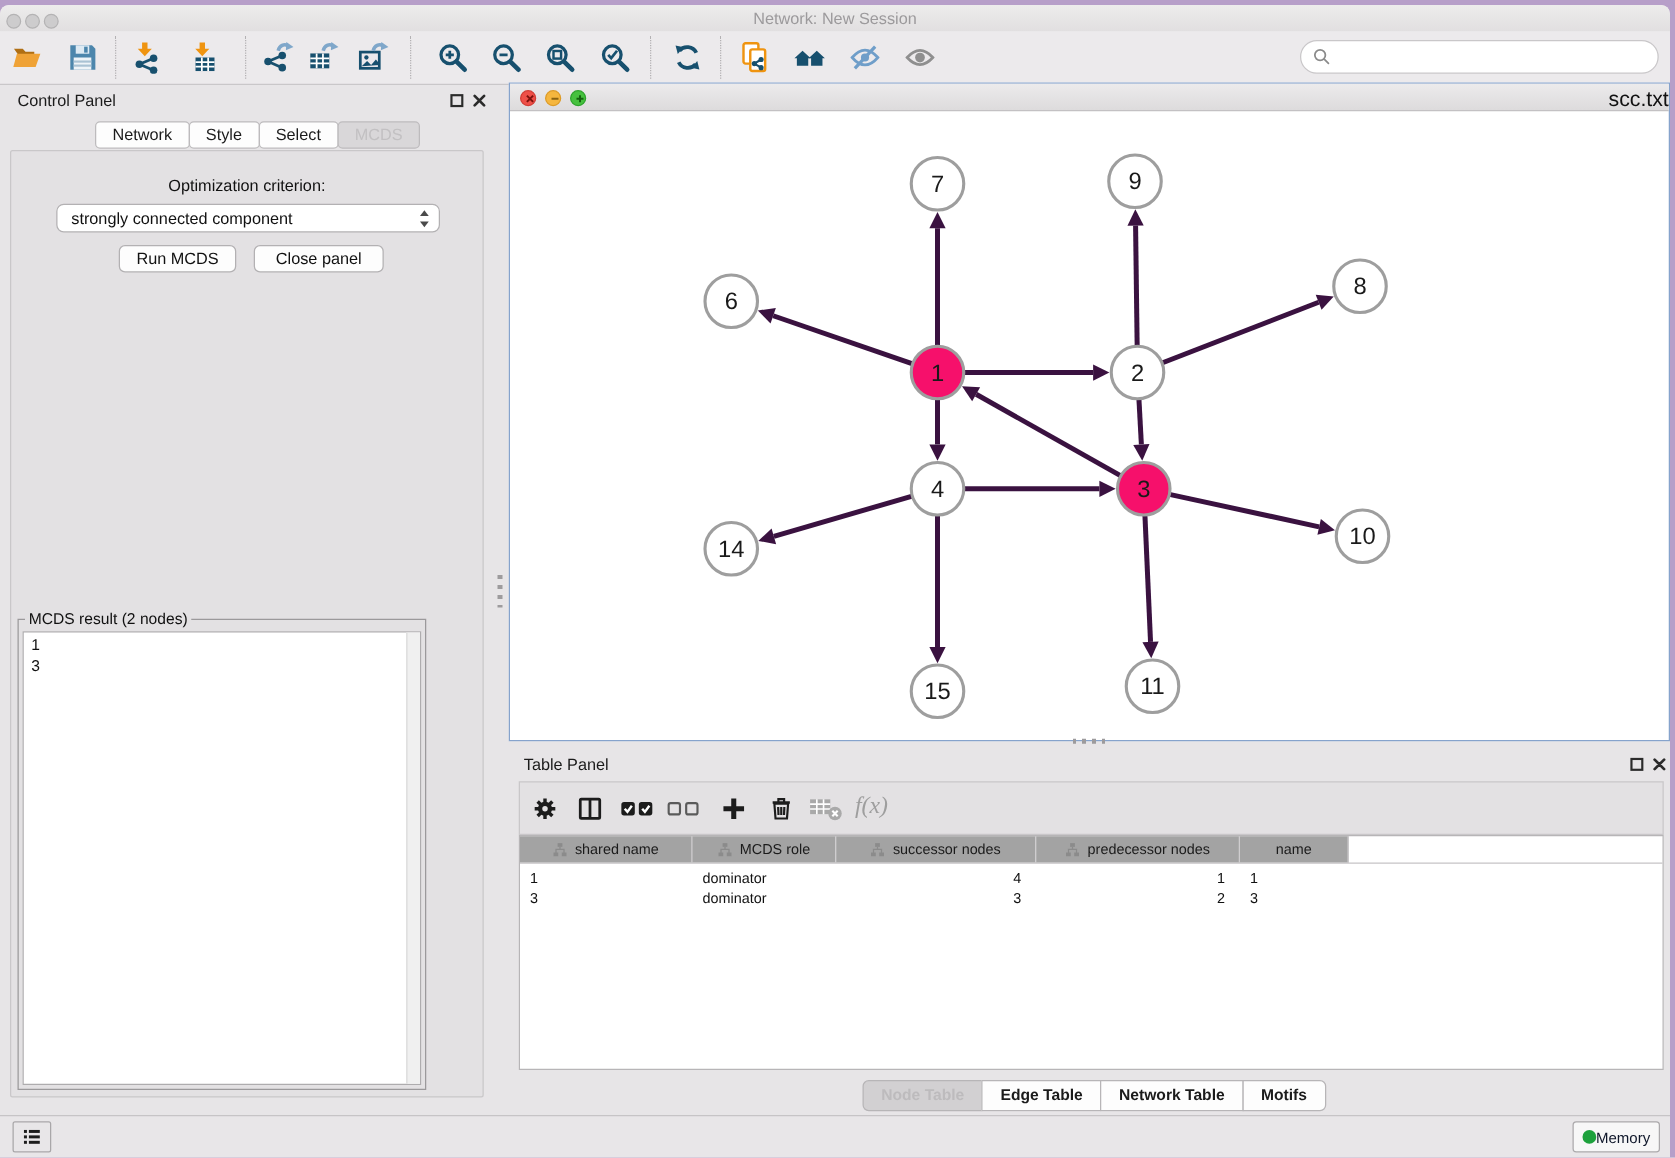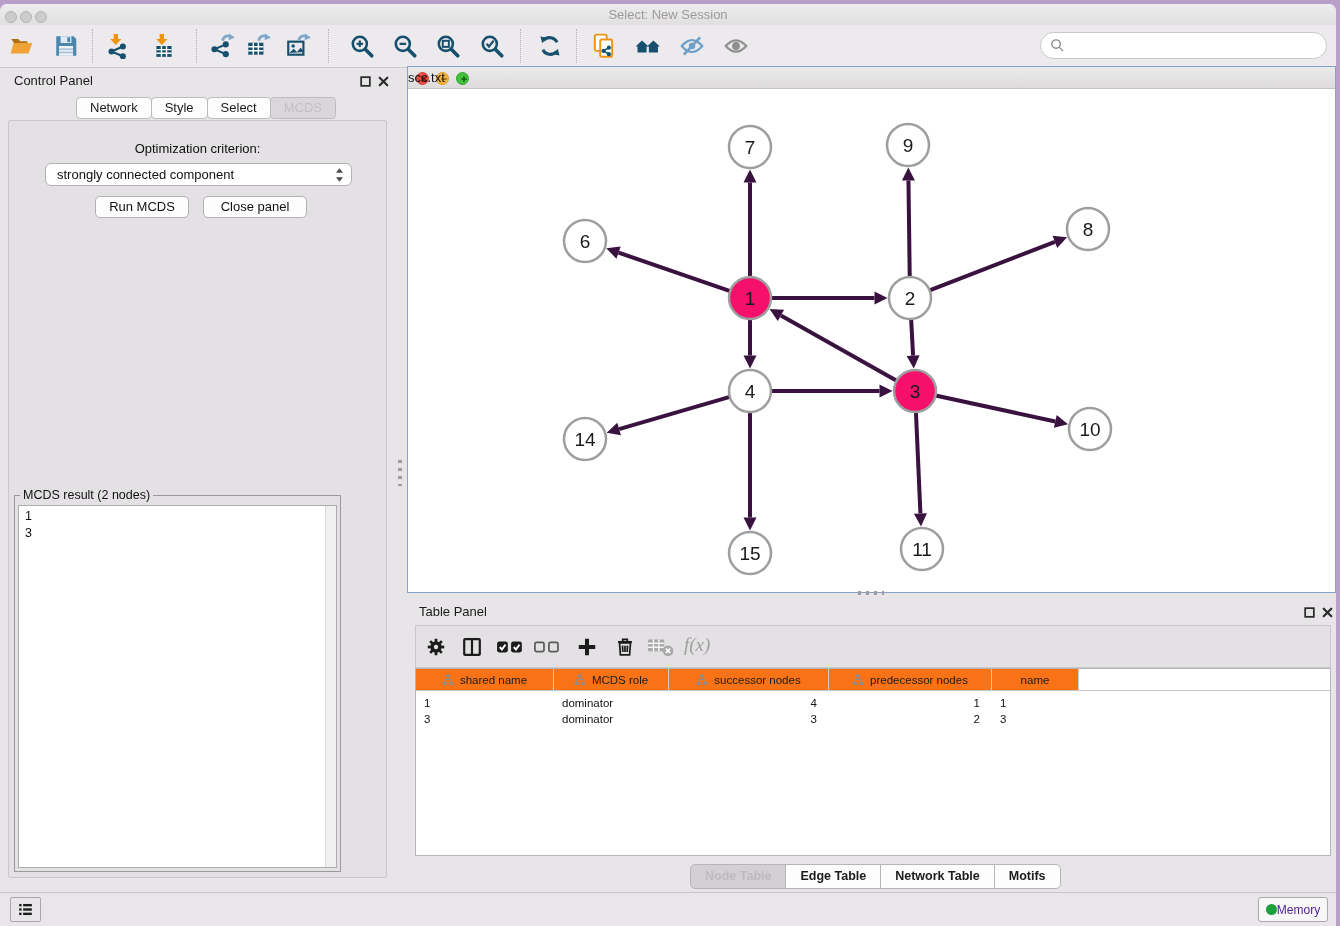--- a/index.html
+++ b/index.html
@@ -38,62 +38,62 @@
   #result-lines { padding:2px 6px; font-size:12.5px; line-height:17px; color:#111; }
   #result-scroll { position:absolute; right:0; top:0; bottom:0; width:11px; background:#f0f0f0; border-left:1px solid #dadada; }
   
   #net-frame { position:absolute; left:407px; top:62px; width:929px; height:527px; background:#fff; border:1px solid #86a3cc; }
   #net-titlebar { position:absolute; left:0; top:0; right:0; height:22px; background:linear-gradient(#ecebec,#dddbdc); border-bottom:1px solid #c3c1c3; }
   .tl { position:absolute; top:4.5px; width:13px; height:13px; border-radius:50%; }
   .tl svg { position:absolute; left:2.5px; top:2.5px; width:8px; height:8px; }
   #tl-close { left:8px;  background:#ee5048; border:1px solid #d33e36; }
   #tl-min   { left:28px; background:#f5b63e; border:1px solid #dd9b27; }
   #tl-zoom  { left:48px; background:#46c13e; border:1px solid #2ea32c; }
-  #net-title { position:absolute; left:0; top:3px; width:100%; text-align:left; font-size:13px; color:#111; }
+  #net-title { position:absolute; left:0; top:3px; width:100%; text-align:right; font-size:17px; color:#111; }
   .grip-v { position:absolute; left:398px; top:456px; width:4px; height:26px;
             background:repeating-linear-gradient(#9d9b9d 0 3px, transparent 3px 8px); }
   .grip-h { position:absolute; left:858px; top:587px; width:26px; height:4px;
             background:repeating-linear-gradient(90deg,#9d9b9d 0 3px, transparent 3px 8px); }
   
   #tp-title { position:absolute; left:419px; top:600px; font-size:13px; color:#1b1b1b; }
   #tp-toolbar { position:absolute; left:415px; top:621px; width:916px; height:43px; background:#e3e1e3; border:1px solid #c9c7c9; }
   .tp-ico { position:absolute; top:9px; height:24px; display:flex; align-items:center; justify-content:center; }
   .tp-ico svg { height:22px; }
   #fx-label { position:absolute; left:268px; top:8px; font-family:"Liberation Serif","DejaVu Serif",serif; font-style:italic; font-size:19px; color:#9e9e9e; }
   #tp-table { position:absolute; left:415px; top:664px; width:916px; height:188px; background:#fff; border:1px solid #b7b5b7; }
   #tp-thead { display:flex; height:22px; border-bottom:1px solid #c6c4c6; }
-  .tp-th { background:#f97316; border-right:1px solid #cfcdcf; display:flex; align-items:center; justify-content:center; gap:6px; font-size:11.5px; color:#1b1b1b; }
+  .tp-th { background:#a3a3a3; border-right:1px solid #cfcdcf; display:flex; align-items:center; justify-content:center; gap:6px; font-size:11.5px; color:#1b1b1b; }
   .tp-th svg { width:12px; height:12px; }
   .tp-tr { display:flex; height:16px; }
   .tp-td { font-size:11.5px; color:#111; line-height:16px; overflow:hidden; }
   .al { text-align:left; padding-left:8px; }
   .ar { text-align:right; padding-right:12px; }
   #tbody { padding-top:4px; }
   #tp-tabs { position:absolute; left:691px; top:860px; display:flex; }
   .tp-tab { height:25px; padding:0 14px; background:#fdfdfd; border:1px solid #b7b5b7; margin-left:-1px; font-size:12.5px; font-weight:bold; color:#1b1b1b; line-height:23px; }
   .tp-tab:first-child { border-radius:5px 0 0 5px; }
   .tp-tab:last-child { border-radius:0 5px 5px 0; }
   .tp-tab.selected { background:#d2d0d2; color:#bdbbbd; }
   
   #statusbar { position:absolute; left:0; top:888px; width:1336px; height:34px; background:#e8e6e8; border-top:1px solid #c6c4c6; }
   #list-btn { position:absolute; left:10px; top:4px; width:31px; height:25px; border:1px solid #a9a7a9; border-radius:2px; display:flex; align-items:center; justify-content:center; }
   #list-btn svg { width:19px; height:19px; }
-  #memory-btn { position:absolute; right:8px; top:4px; width:70px; height:25px; border:1px solid #aba9ab; border-radius:3px; background:#f7f7f7; display:flex; align-items:center; justify-content:center; gap:0; font-size:12px; color:#4c1d95; }
+  #memory-btn { position:absolute; right:8px; top:4px; width:70px; height:25px; border:1px solid #aba9ab; border-radius:3px; background:#f7f7f7; display:flex; align-items:center; justify-content:center; gap:0; font-size:12px; color:#0f172a; }
   #memory-dot { width:11px; height:11px; border-radius:50%; background:#1da13c; }
 </style>
 </head>
 <body>
 
 <div id="window">
 
   <div id="titlebar">
     <span class="tl-gray" style="left:5px"></span>
     <span class="tl-gray" style="left:20px"></span>
     <span class="tl-gray" style="left:35px"></span>
-    <div id="win-title">Select: New Session</div>
+    <div id="win-title">Network: New Session</div>
   </div>
 
   <div id="toolbar">
     <span class="tbtn" style="left:6px">
         <svg viewBox="0 0 24 24">
           <path fill="#b06f14" d="M2 5.5h6.5l2 2.2H17v2H5z"></path>
           <path fill="#efa236" d="M4.2 9.2h17.3L18 19H1.5z"></path>
         </svg>
       </span>
     <span class="tbtn" style="left:50px">

